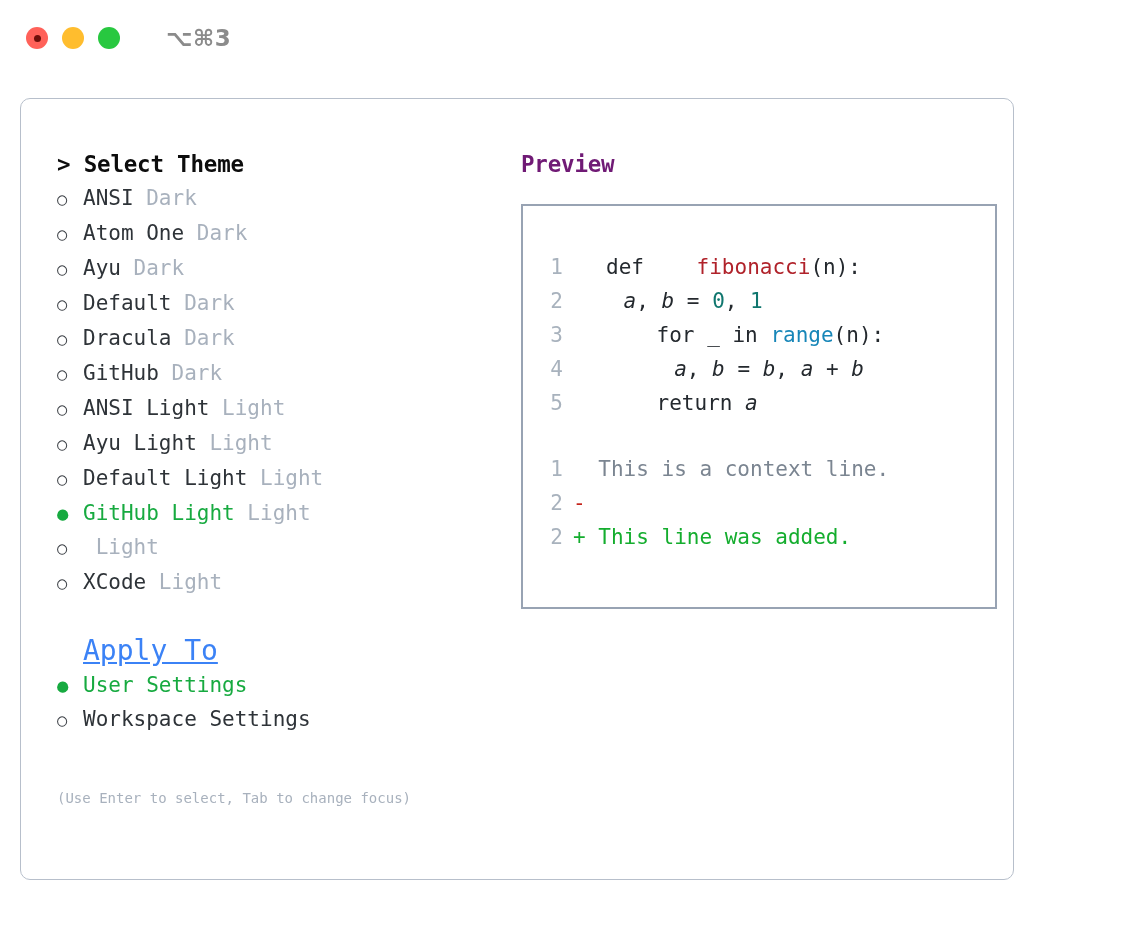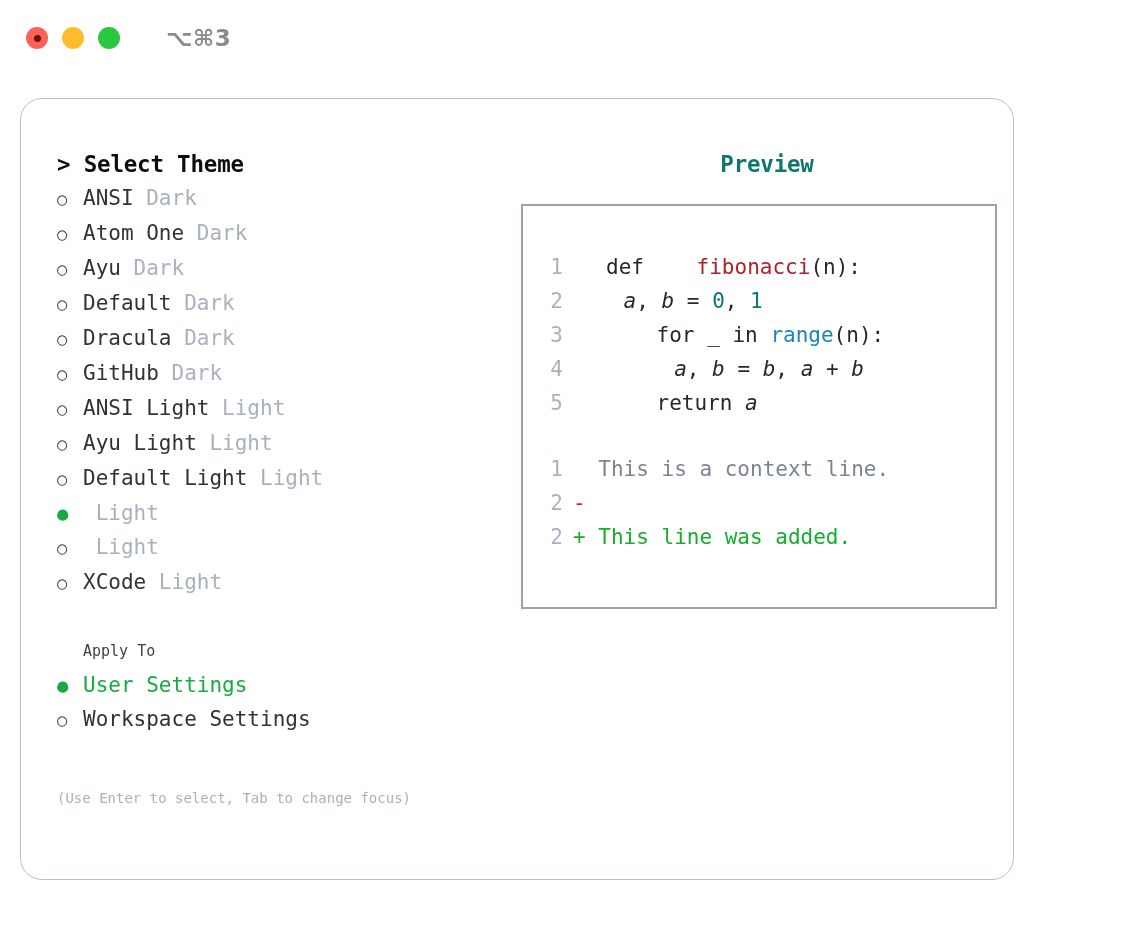--- a/index.html
+++ b/index.html
@@ -61,21 +61,21 @@
     letter-spacing: 0.5px;
     font-family: "DejaVu Sans", "Liberation Sans", sans-serif;
   }
 
   
   .panel {
     position: absolute;
     left: 20px; top: 98px;
     width: 994px; height: 782px;
     border: 1.6px solid #b7bfcb;
-    border-radius: 22px;
+    border-radius: 10px;
     background: #ffffff;
   }
 
   .panel-inner {
     position: absolute;
     left: 0; top: 0;
     width: 100%; height: 100%;
     padding: 48px 0 0 18px;
     display: flex;
   }
@@ -118,49 +118,49 @@
 
   .row .label { color: #2e3338; }
   .row.selected .label { color: #17aa40; }
   .row .kind { color: #a8b1bd; }
 
   
   .applyto {
     margin-top: 34px;
   }
   .applyto .section-title {
-    font-size: 15px;
-    color: #404040;
+    font-size: 28px;
+    color: #3b82f6;
     line-height: 34px;
     padding-left: 26px;
     white-space: pre;
+    text-decoration: underline;
   }
 
   .hint {
     margin-top: 44px;
     font-size: 14px;
     color: #a8b1bd;
     line-height: 34px;
     max-width: 400px;
     white-space: pre-wrap;
   }
 
   
   .right-col {
     flex: 1;
     padding-left: 20px;
   }
 
   .preview-heading {
     font-size: 22.5px;
     font-weight: 700;
-    color: #0f766e;
+    color: #701a75;
     line-height: 34px;
     letter-spacing: -0.2px;
-    text-align: center;
   }
 
   .preview-box {
     margin-top: 23px;
     width: 476px;
     height: 405px;
     border: 2px solid #98a3b3;
     background: #ffffff;
     padding: 44px 0 0 16px;
   }
@@ -219,21 +219,21 @@
         <div class="theme-list" id="theme-list">
             <div class="row"><span class="bullet">○</span><span class="label">ANSI</span><span class="kind"> Dark</span></div>
             <div class="row"><span class="bullet">○</span><span class="label">Atom One</span><span class="kind"> Dark</span></div>
             <div class="row"><span class="bullet">○</span><span class="label">Ayu</span><span class="kind"> Dark</span></div>
             <div class="row"><span class="bullet">○</span><span class="label">Default</span><span class="kind"> Dark</span></div>
             <div class="row"><span class="bullet">○</span><span class="label">Dracula</span><span class="kind"> Dark</span></div>
             <div class="row"><span class="bullet">○</span><span class="label">GitHub</span><span class="kind"> Dark</span></div>
             <div class="row"><span class="bullet">○</span><span class="label">ANSI Light</span><span class="kind"> Light</span></div>
             <div class="row"><span class="bullet">○</span><span class="label">Ayu Light</span><span class="kind"> Light</span></div>
             <div class="row"><span class="bullet">○</span><span class="label">Default Light</span><span class="kind"> Light</span></div>
-            <div class="row selected"><span class="bullet sel">●</span><span class="kind"> Light</span></div>
+            <div class="row selected"><span class="bullet sel">●</span><span class="label">GitHub Light</span><span class="kind"> Light</span></div>
             <div class="row"><span class="bullet">○</span><span class="kind"> Light</span></div>
             <div class="row"><span class="bullet">○</span><span class="label">XCode</span><span class="kind"> Light</span></div>
           </div>
 
         <div class="applyto">
           <div class="section-title">Apply To</div>
           <div id="apply-list">
               <div class="row selected"><span class="bullet sel">●</span><span class="label">User Settings</span></div>
               <div class="row"><span class="bullet">○</span><span class="label">Workspace Settings</span></div>
             </div>

